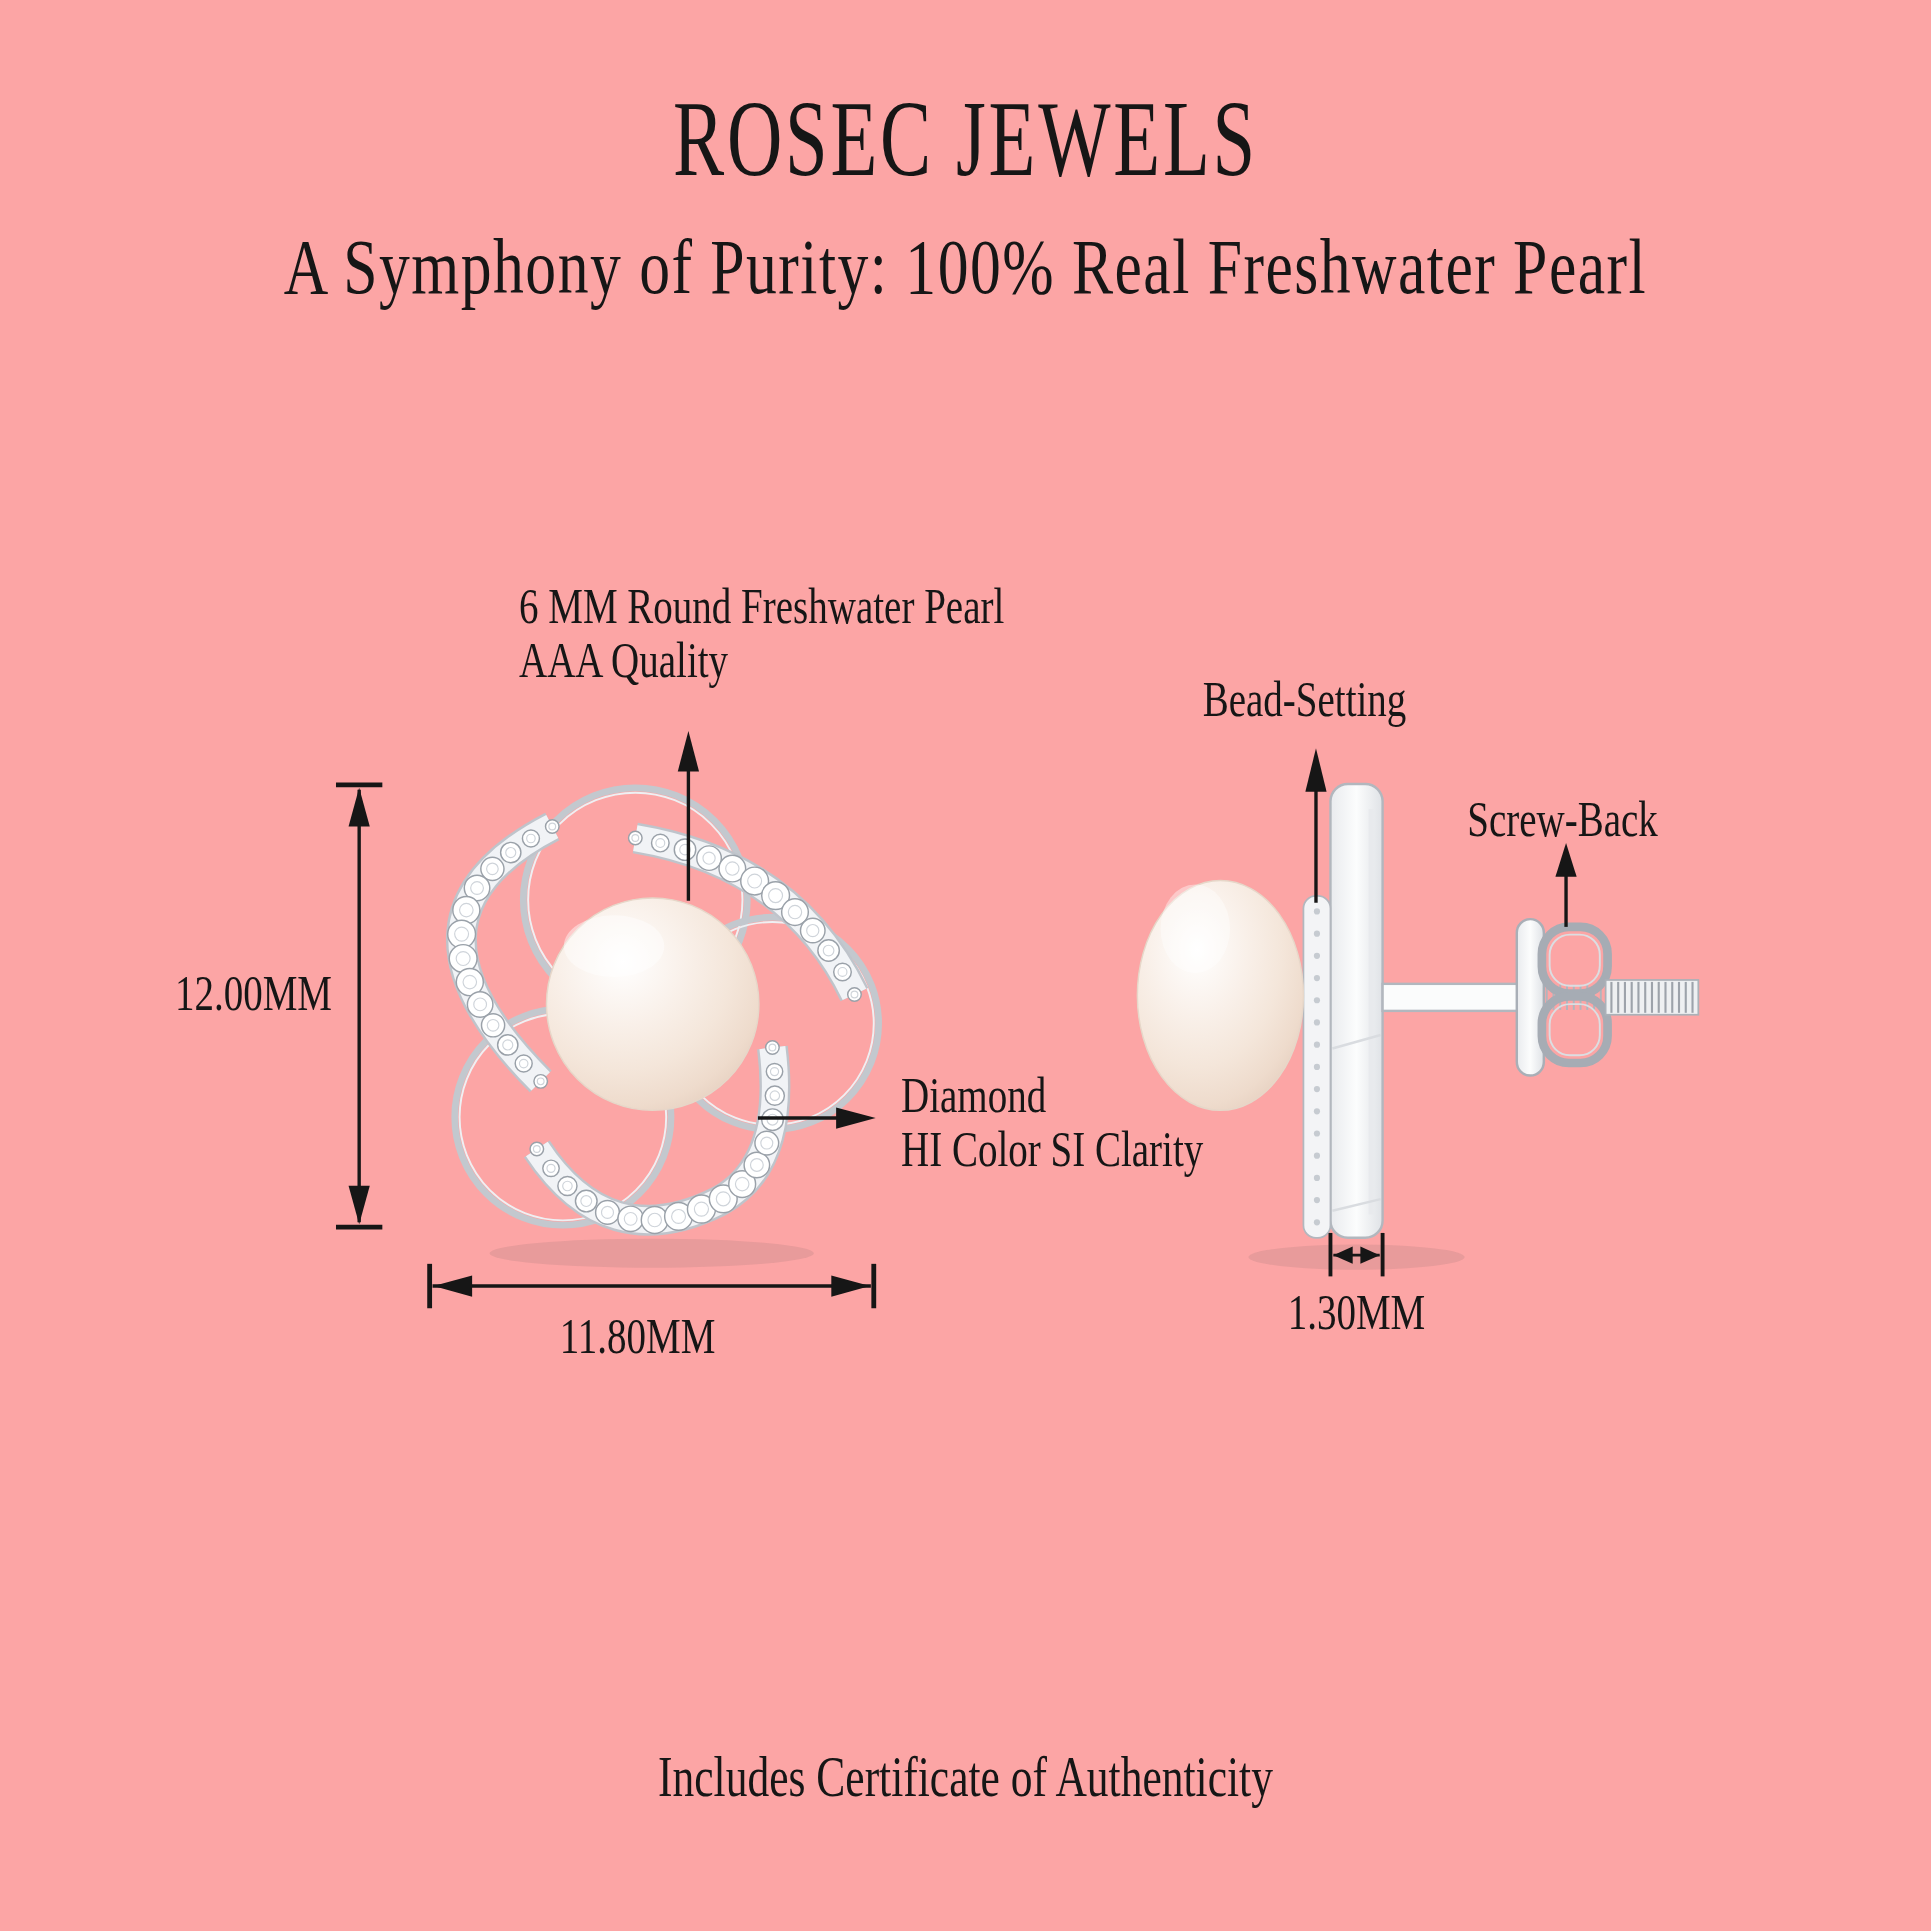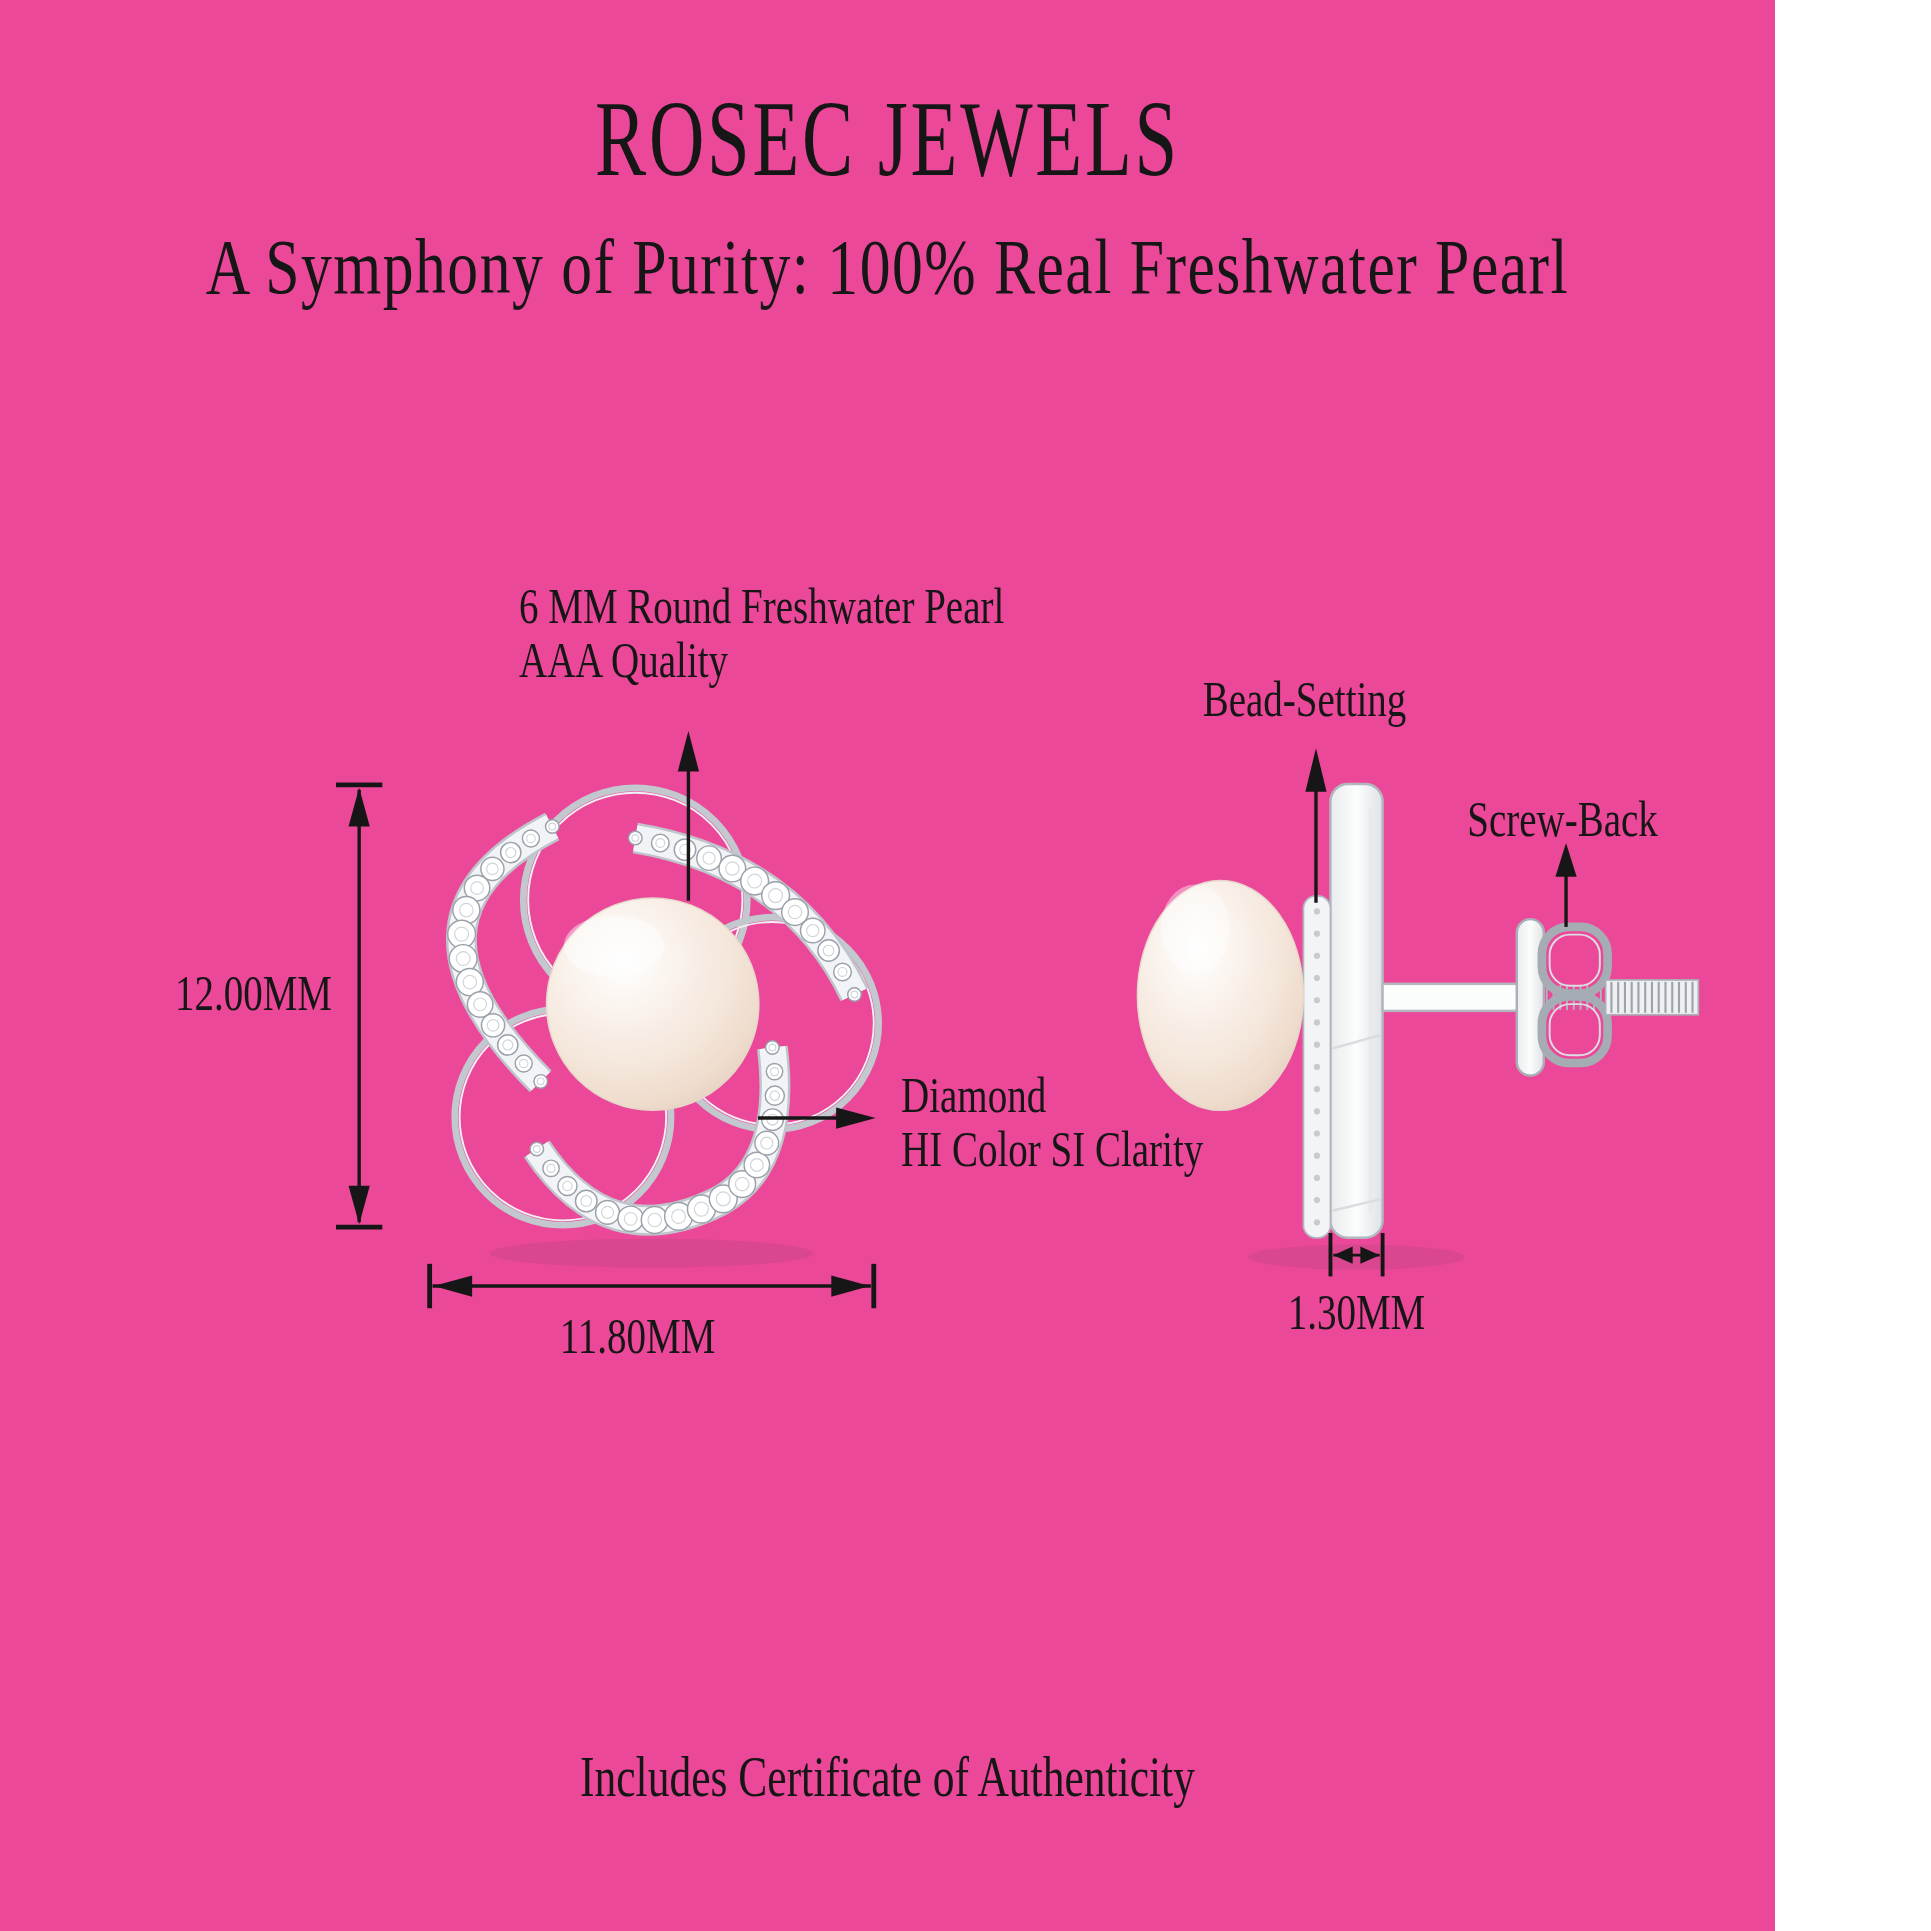--- a/index.html
+++ b/index.html
@@ -2,21 +2,21 @@
 <html style="--text-color: #161616; --annotation-line: #161616; --metal-outline: #b2b7be; --metal-fill: #f3f4f6; --pearl-base: #f4e6da; --pearl-edge: #ddc8b7; --diamond-stroke: #9aa1a9; --background: #ffffff;"><head>
 <meta charset="utf-8">
 <style>
   * { margin:0; padding:0; box-sizing:border-box; }
   html,body { background:#ffffff; }
   body {
     width:1931px; height:1931px;
     font-family:"Liberation Serif","DejaVu Serif",serif;
     color:var(--text-color,#161616);
   }
-  .canvas { position:relative; width:1775px; height:1931px; background:#ec4899; overflow:hidden; }
+  .canvas { position:relative; width:1931px; height:1931px; background:#fca5a5; overflow:hidden; }
   svg.art { position:absolute; left:0; top:0; }
 
   .title {
     position:absolute; left:0; right:0; top:77px;
     text-align:center; font-size:108px; letter-spacing:3.9px;
     transform:scaleX(.71); transform-origin:50% 0; white-space:nowrap;
   }
   .subtitle {
     position:absolute; left:0; right:0; top:222px;
     text-align:center; font-size:79px; letter-spacing:1.9px;

